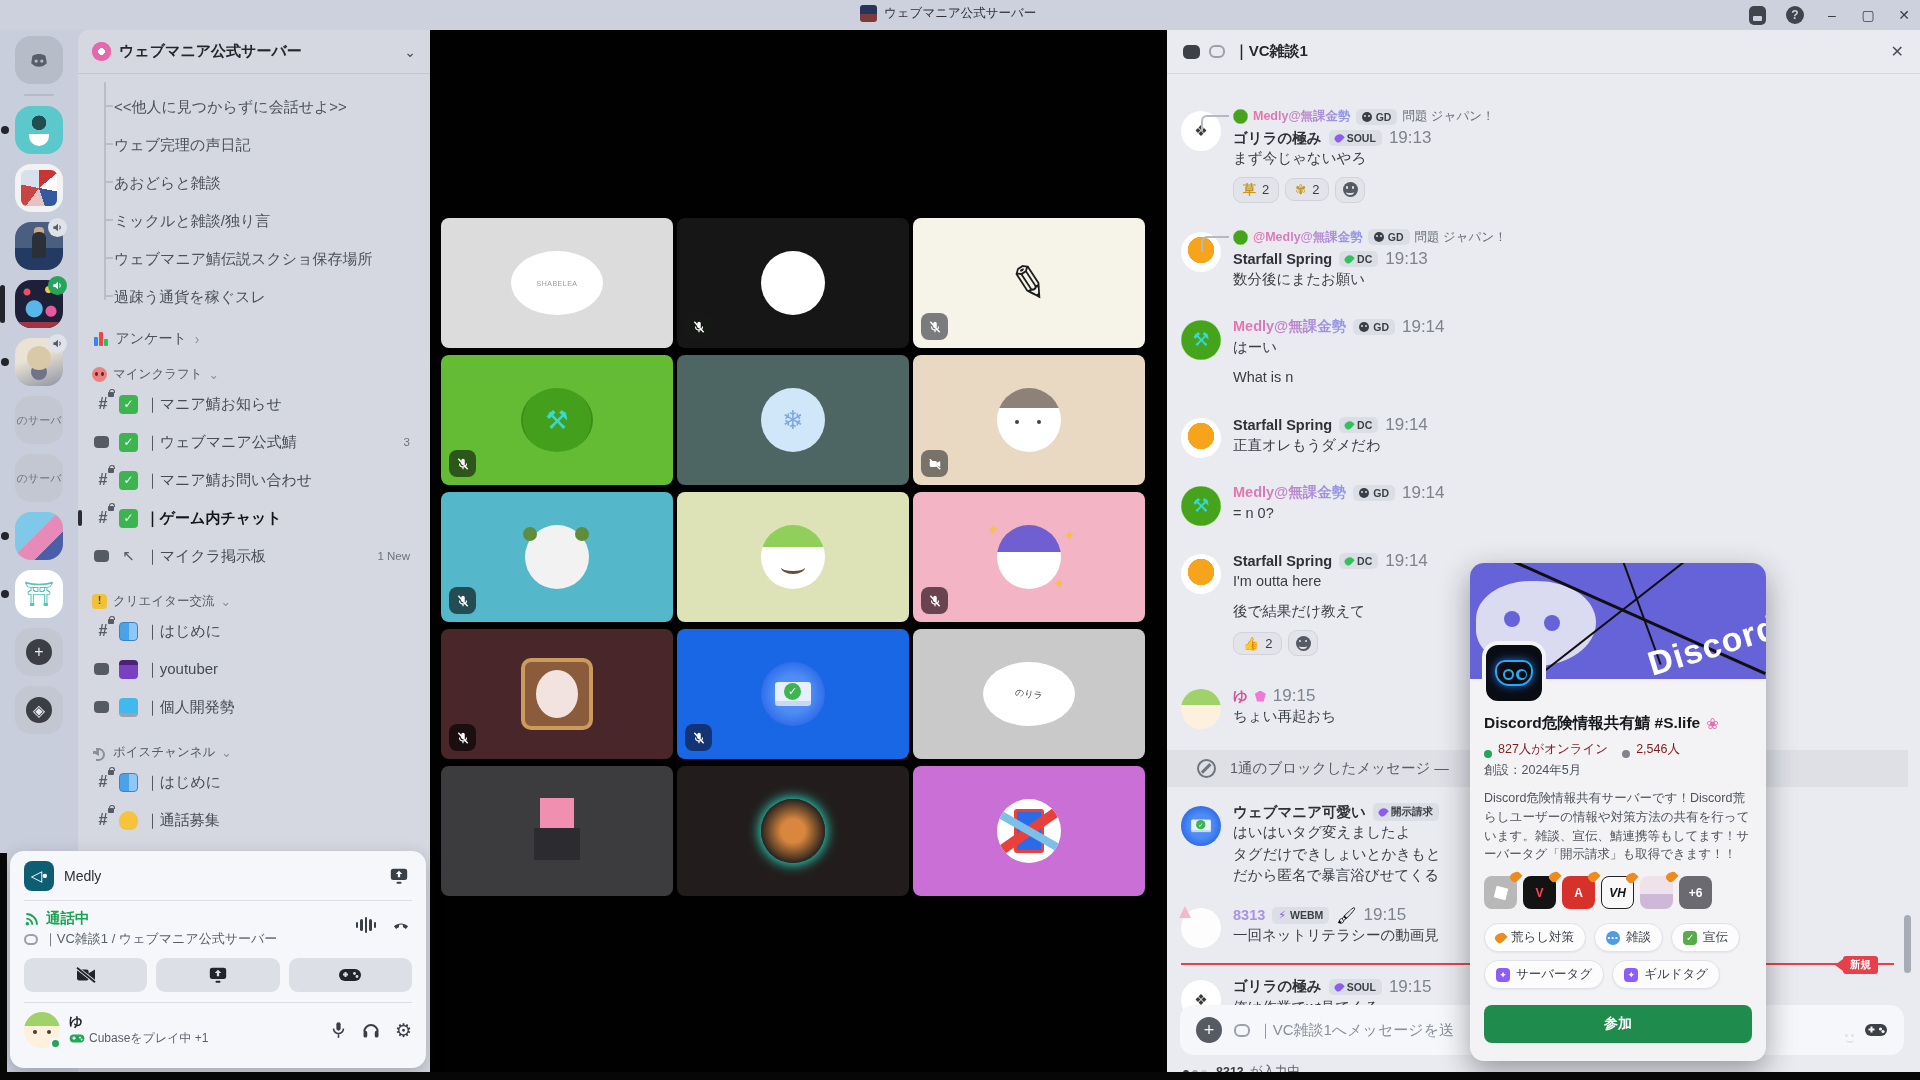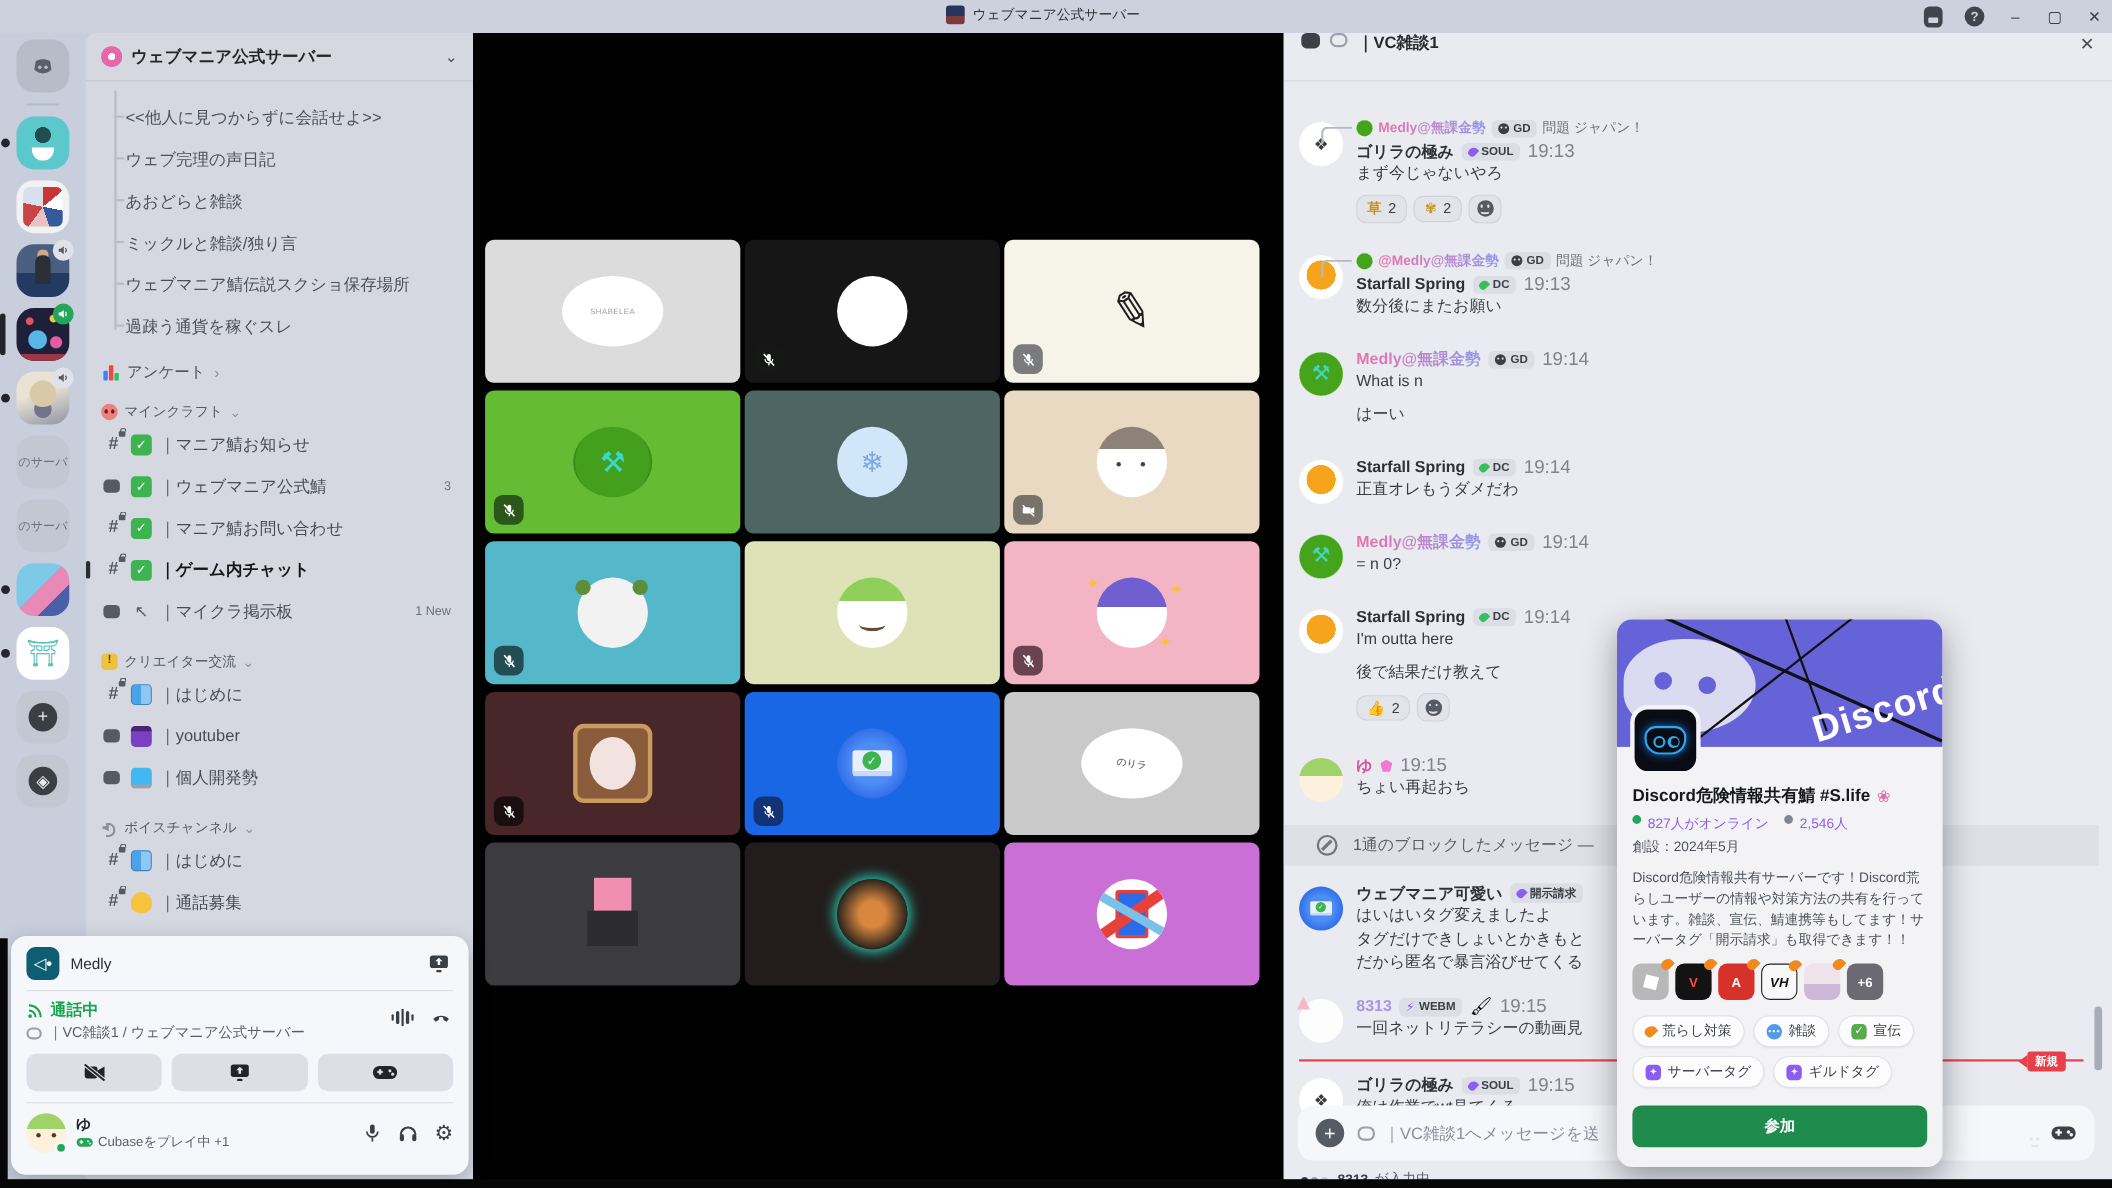--- a/index.html
+++ b/index.html
@@ -146,21 +146,21 @@
   .av-pig::before { content:""; display:block; width:34px; height:30px; margin:0 auto; background:#f08fb0; }
   .av-pig::after { content:""; display:block; width:46px; height:32px; margin:0 auto; background:#2c2c30; }
   .av-cat { background:radial-gradient(circle,#d9873f 26%,#241f1c 72%); box-shadow:0 0 12px 2px #2bd8be; }
   .av-emblem { background:#fff; display:flex; align-items:center; justify-content:center; overflow:hidden; }
   .emblem-core { width:30px; height:44px; background:#2b6ae8; border:3px solid #e8413c; border-radius:3px; }
   .av-emblem::before { content:""; position:absolute; width:110px; height:10px; background:#e8413c; transform:rotate(-35deg); }
   .av-emblem::after { content:""; position:absolute; width:110px; height:8px; background:#7ac0e8; transform:rotate(30deg); }
 
   
   .chat { position:absolute; left:1167px; top:30px; width:753px; bottom:0; background:#e9ebf0; overflow:hidden; }
-  .chat-header { height:44px; display:flex; align-items:flex-start; gap:9px; padding:0 16px; border-bottom:1px solid #d6d8de; }
+  .chat-header { height:44px; display:flex; align-items:center; gap:9px; padding:0 16px; border-bottom:1px solid #d6d8de; }
   .bubble-filled { width:17px; height:14px; background:#3d4046; border-radius:5px; position:relative; }
   .bubble-filled::after { content:""; position:absolute; left:2px; bottom:-4px; border:4px solid transparent; border-top-color:#3d4046; border-left-width:2px; }
   .bubble-faint { width:16px; height:13px; border:2px solid #9ba0aa; border-radius:6px; }
   .chat-title { font-size:15px; font-weight:bold; color:#26282d; flex:1; }
   .chat-close { color:#4b4f57; font-size:16px; }
   .messages { padding:16px 12px 0 0; }
   .msg { position:relative; padding:0 14px 0 66px; margin-top:26px; }
   .msg .avatar { position:absolute; left:14px; top:3px; width:40px; height:40px; border-radius:50%; }
   .reply-line { position:relative; display:flex; align-items:center; gap:5px; font-size:12.5px; color:#6a6f78; margin-bottom:3px; }
   .reply-line::before { content:""; position:absolute; left:-32px; top:7px; width:26px; height:14px; border-left:2px solid #b4b9c4; border-top:2px solid #b4b9c4; border-top-left-radius:6px; }
@@ -223,21 +223,21 @@
   .crack { position:absolute; background:#101010; }
   .crack.c1 { width:340px; height:3px; transform:rotate(24deg); left:-30px; top:40px; }
   .crack.c2 { width:240px; height:2px; transform:rotate(-38deg); left:30px; top:48px; }
   .crack.c3 { width:150px; height:2px; transform:rotate(70deg); left:90px; top:30px; }
   .pp-avatar { position:absolute; left:12px; top:78px; width:64px; height:64px; border-radius:16px; background:#0a0c14; border:4px solid #f3f3f6; display:flex; align-items:center; justify-content:center; }
   .pp-avatar i { width:38px; height:26px; border:2.5px solid #2ba8f0; border-radius:10px 10px 14px 14px; position:relative; box-shadow:0 0 8px #1a6fd8; display:block; }
   .pp-avatar i::after { content:""; position:absolute; left:6px; top:7px; width:7px; height:7px; border-radius:50%; border:2px solid #2ba8f0; box-shadow:14px 0 0 -2px #0a0c14, 13px 0 0 0 #2ba8f0; }
   .pp-body { padding:34px 14px 0 14px; }
   .pp-title { display:flex; align-items:center; gap:6px; font-size:15.5px; font-weight:bold; color:#17181c; }
   .pp-flowerbadge { color:#e56fae; font-size:15px; }
-  .pp-stats { display:flex; align-items:flex-start; gap:6px; margin-top:7px; font-size:12.5px; color:#8b5cf6; }
+  .pp-stats { display:flex; align-items:flex-end; gap:6px; margin-top:7px; font-size:12.5px; color:#7f1d1d; }
   .dot { width:8px; height:8px; border-radius:50%; display:inline-block; }
   .dot-green { background:#23a55a; } .dot-gray { background:#80848e; }
   .pp-created { margin-top:4px; font-size:12.5px; color:#4e535b; }
   .pp-desc { margin-top:10px; font-size:12.5px; color:#4e535b; line-height:1.5; }
   .pp-icons { display:flex; gap:6px; margin-top:12px; }
   .g-icon { position:relative; width:33px; height:33px; border-radius:8px; display:flex; align-items:center; justify-content:center; font-size:12px; font-weight:bold; }
   .g-flame { position:absolute; right:-3px; top:-5px; width:9px; height:11px; border-radius:80% 0 55% 55%; transform:rotate(45deg); background:#f08a1d; }
   .gi-roblox { background:#b8b8b8; } .gi-roblox::after { content:""; width:12px; height:12px; background:#fff; transform:rotate(14deg); }
   .gi-valo { background:#131313; color:#ff4655; } .gi-apex { background:#d6312b; color:#fff; }
   .gi-vh { background:#f8f8f8; color:#111; border:1.5px solid #222; font-style:italic; }
@@ -652,22 +652,22 @@
     <div class="msg">
       <div class="avatar av-medly">⚒</div>
       <div class="mhead">
         <span class="mname nm-medly">Medly@無課金勢</span>
         <span class="pillbadge">
             <span class="skull"></span>
             <span>GD</span>
           </span>
         <span class="mtime">19:14</span>
       </div>
+      <div class="mtext">はーい</div>
       <div class="mtext">What is n</div>
-      <div class="mtext">はーい</div>
     </div>
 
     <div class="msg">
       <div class="avatar av-starfall"></div>
       <div class="mhead">
         <span class="mname">Starfall Spring</span>
         <span class="pillbadge">
             <span class="flame fl-green"></span>
             <span>DC</span>
           </span>

